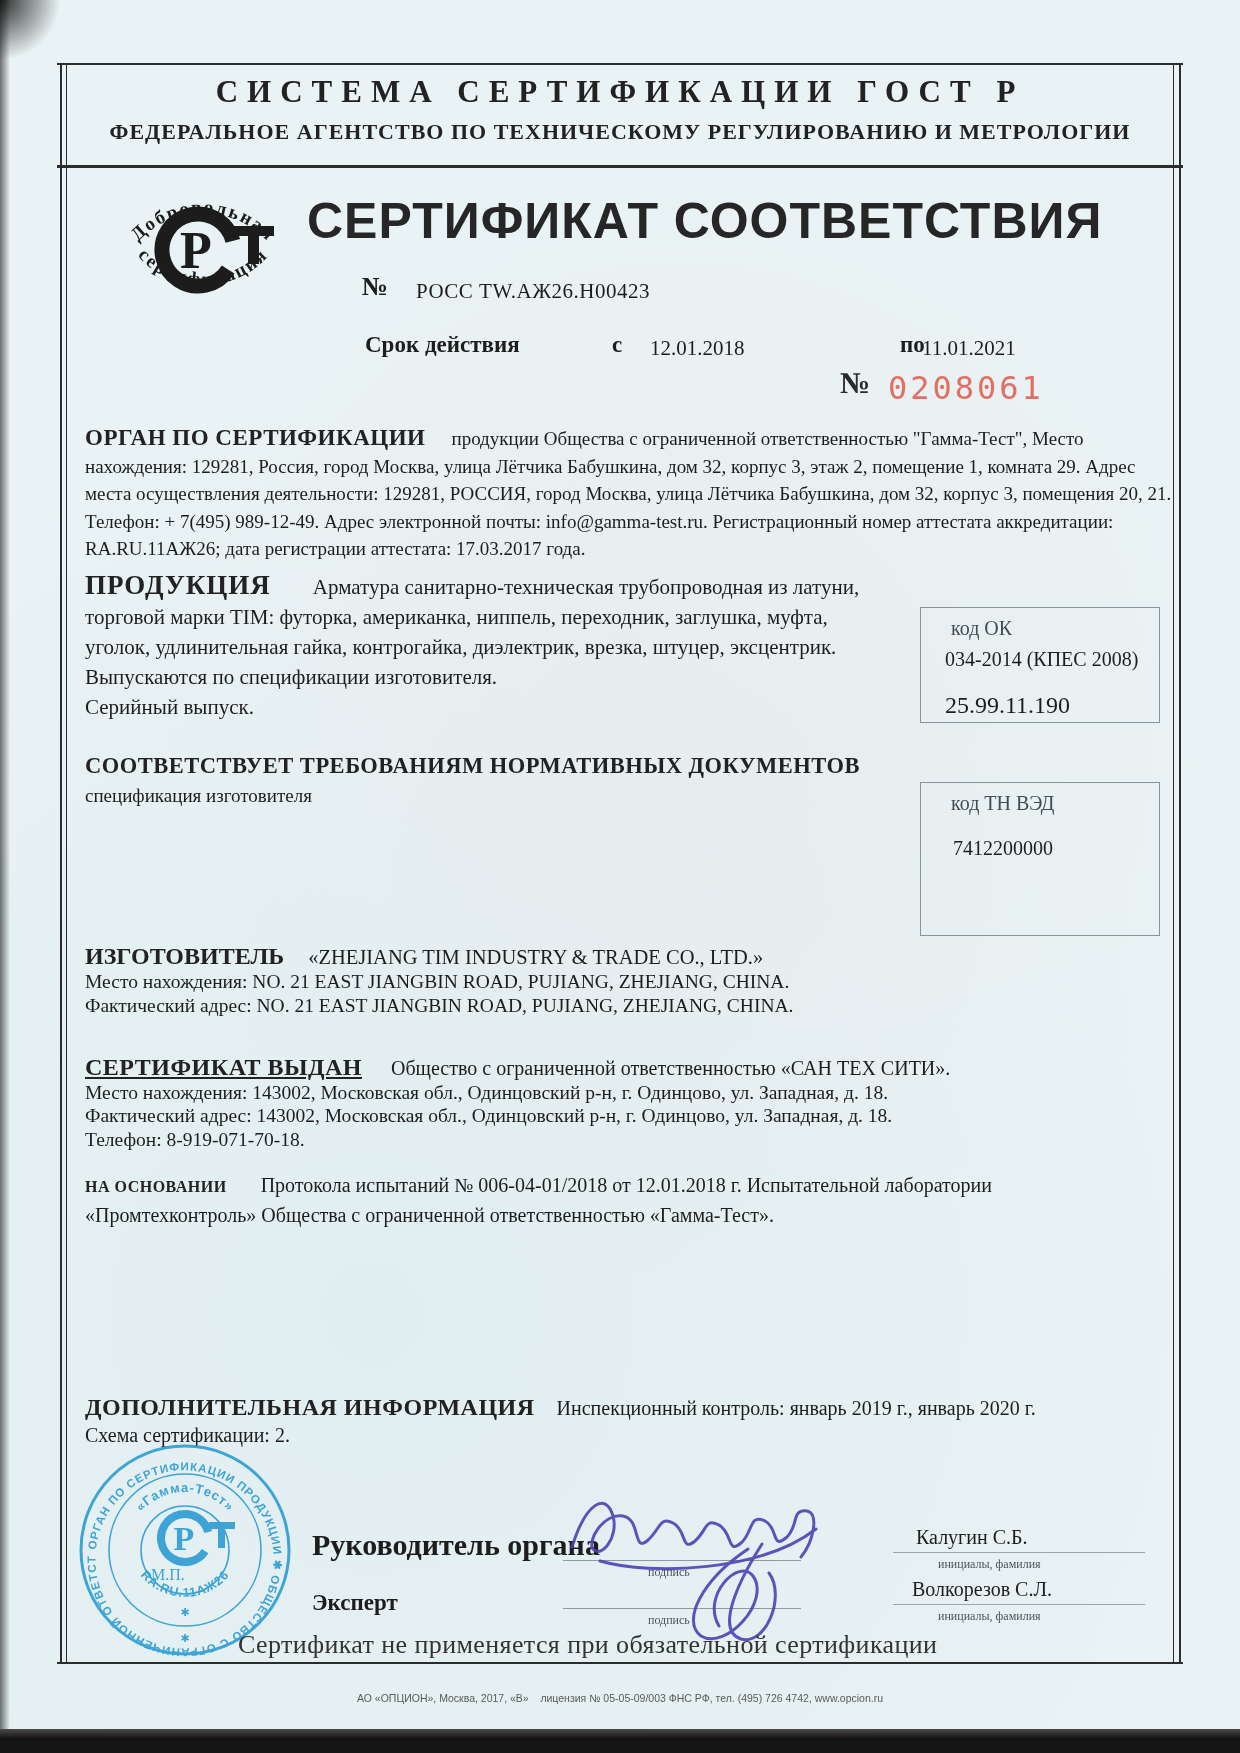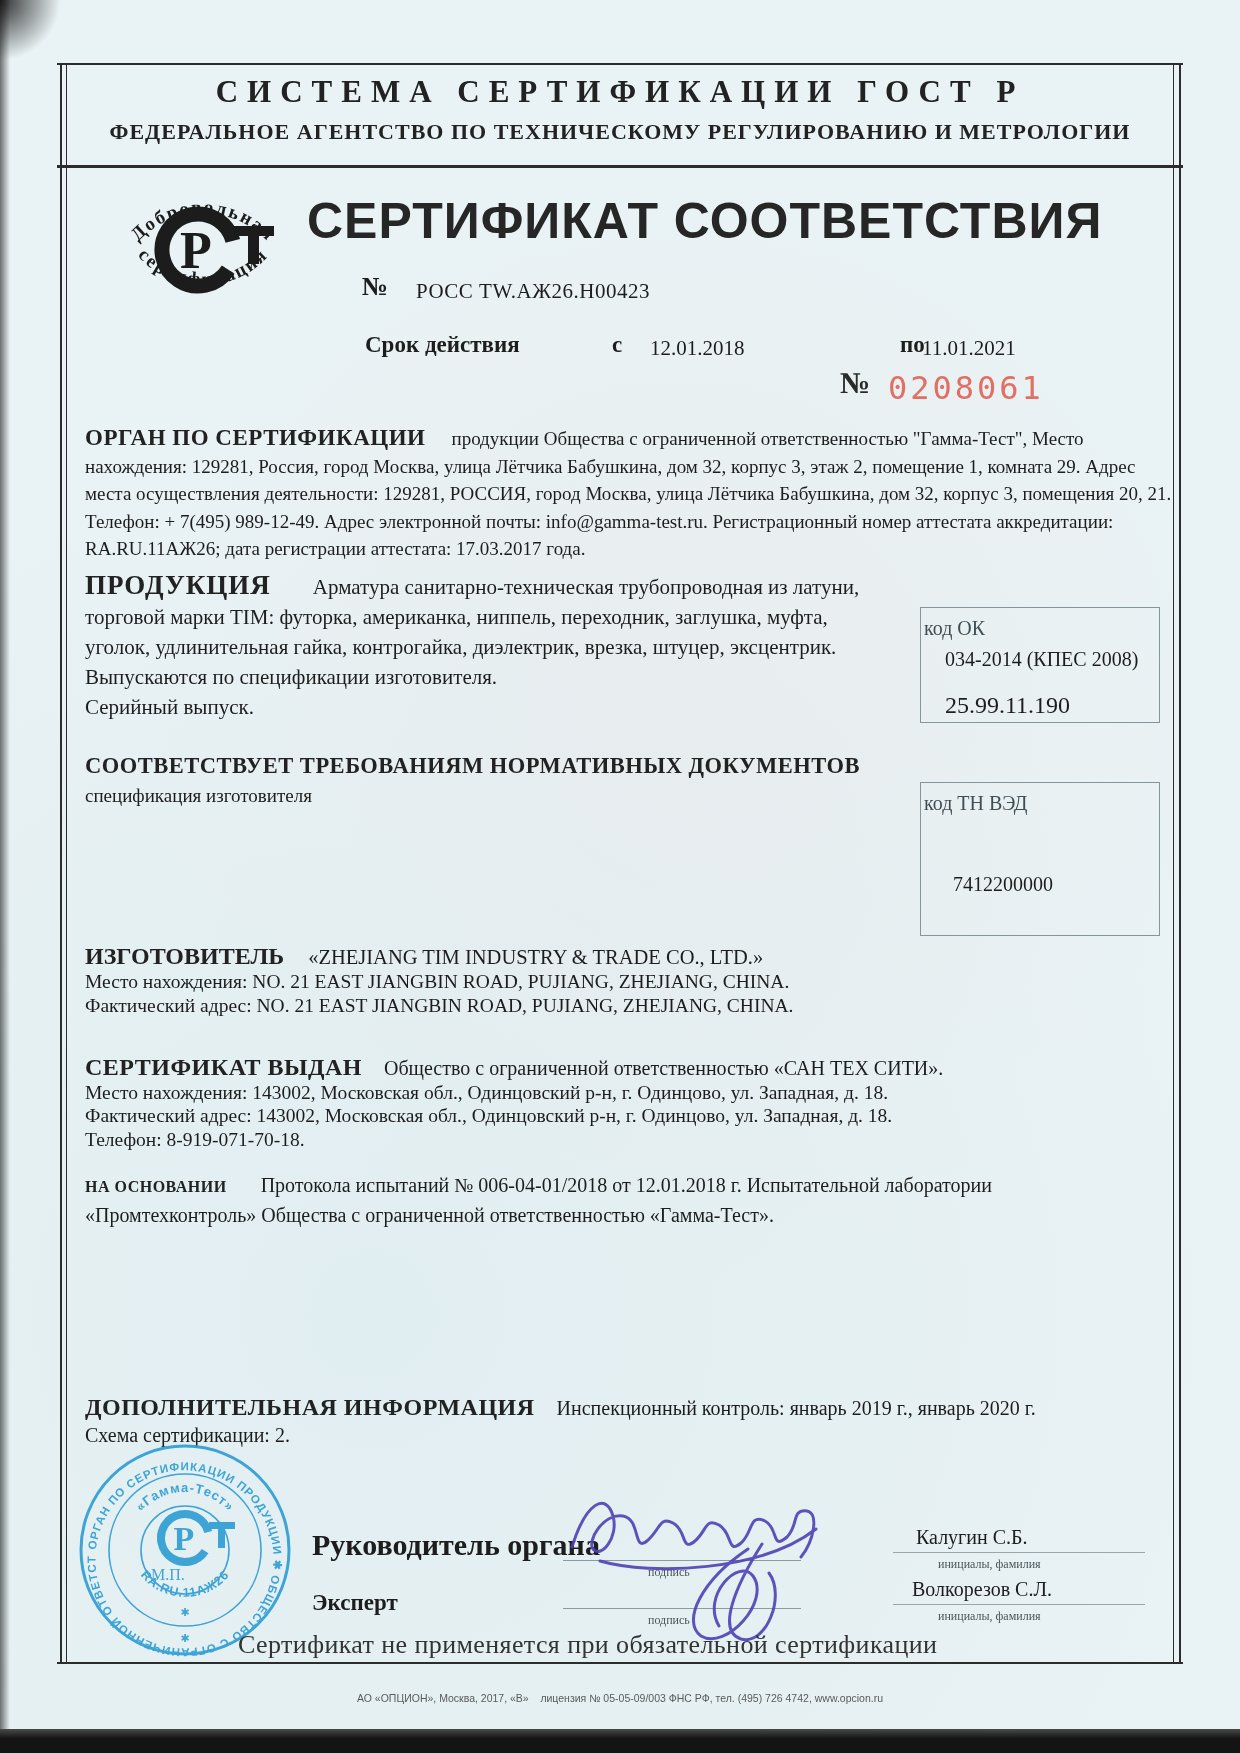--- a/index.html
+++ b/index.html
@@ -39,32 +39,32 @@
   .blank-no{left:888px;top:369px;font-family:"DejaVu Sans Mono",monospace;font-size:32px;letter-spacing:3px;color:#e26f63;}
   
   .h-sec{font-weight:bold;color:#222;}
   .sec-org{left:85px;top:424px;width:990px;font-size:19px;line-height:27.5px;}
   .sec-org .h-sec{font-size:23px;letter-spacing:.5px;margin-right:26px;}
   .sec-prod{left:85px;top:570px;width:770px;font-size:21px;line-height:30px;}
   .sec-prod .h-sec{font-size:27px;letter-spacing:1px;margin-right:42px;}
   .codebox{border:1.5px solid #84959c;width:238px;}
   .box-ok{left:920px;top:607px;height:114px;}
   .box-tnved{left:920px;top:782px;height:152px;}
-  .codebox .lbl{position:absolute;left:3px;top:9px;font-size:20px;color:#3f4e54;font-family:Liberation Serif, serif;}
+  .codebox .lbl{position:absolute;left:30px;top:9px;font-size:20px;color:#3f4e54;font-family:Liberation Serif, serif;}
   .box-ok .val1{position:absolute;left:24px;top:40px;font-size:20px;}
   .box-ok .val2{position:absolute;left:24px;top:84px;font-size:24px;}
-  .box-tnved .val1{position:absolute;left:32px;top:54px;font-size:20px;margin-top:36px;}
+  .box-tnved .val1{position:absolute;left:32px;top:54px;font-size:20px;}
   .sec-conf{left:85px;top:753px;}
   .sec-conf .h-sec{font-size:22.5px;letter-spacing:.5px;}
   .sec-conf .txt{font-size:19px;margin-top:6px;}
   .sec-man{left:85px;top:944px;font-size:19.5px;line-height:24px;}
   .sec-man .h-sec{font-size:24px;margin-right:24px;}
   .sec-man .name{font-size:20.5px;}
   .sec-issued{left:85px;top:1056px;font-size:19.5px;line-height:23.5px;}
-  .sec-issued .h-sec{font-size:24px;letter-spacing:.5px;margin-right:22px;}
+  .sec-issued .h-sec{font-size:24px;letter-spacing:.5px;margin-right:29px;text-decoration:underline;}
   .sec-issued .name{font-size:20px;}
   .sec-basis{left:85px;top:1171px;font-size:20px;line-height:28px;}
   .sec-basis .h-sec{font-size:16px;letter-spacing:.5px;margin-right:34px;}
   .sec-add{left:85px;top:1394px;font-size:20px;line-height:27px;}
   .sec-add .h-sec{font-size:24px;letter-spacing:.5px;margin-right:22px;}
   
   .sig-label1{left:312px;top:1528px;font-weight:bold;font-size:30px;}
   .sig-label2{left:312px;top:1590px;font-weight:bold;font-size:23px;}
   .sig-line{border-bottom:1.5px solid #8e9aa0;width:238px;height:0;}
   .line-s1{left:563px;top:1560px;}

